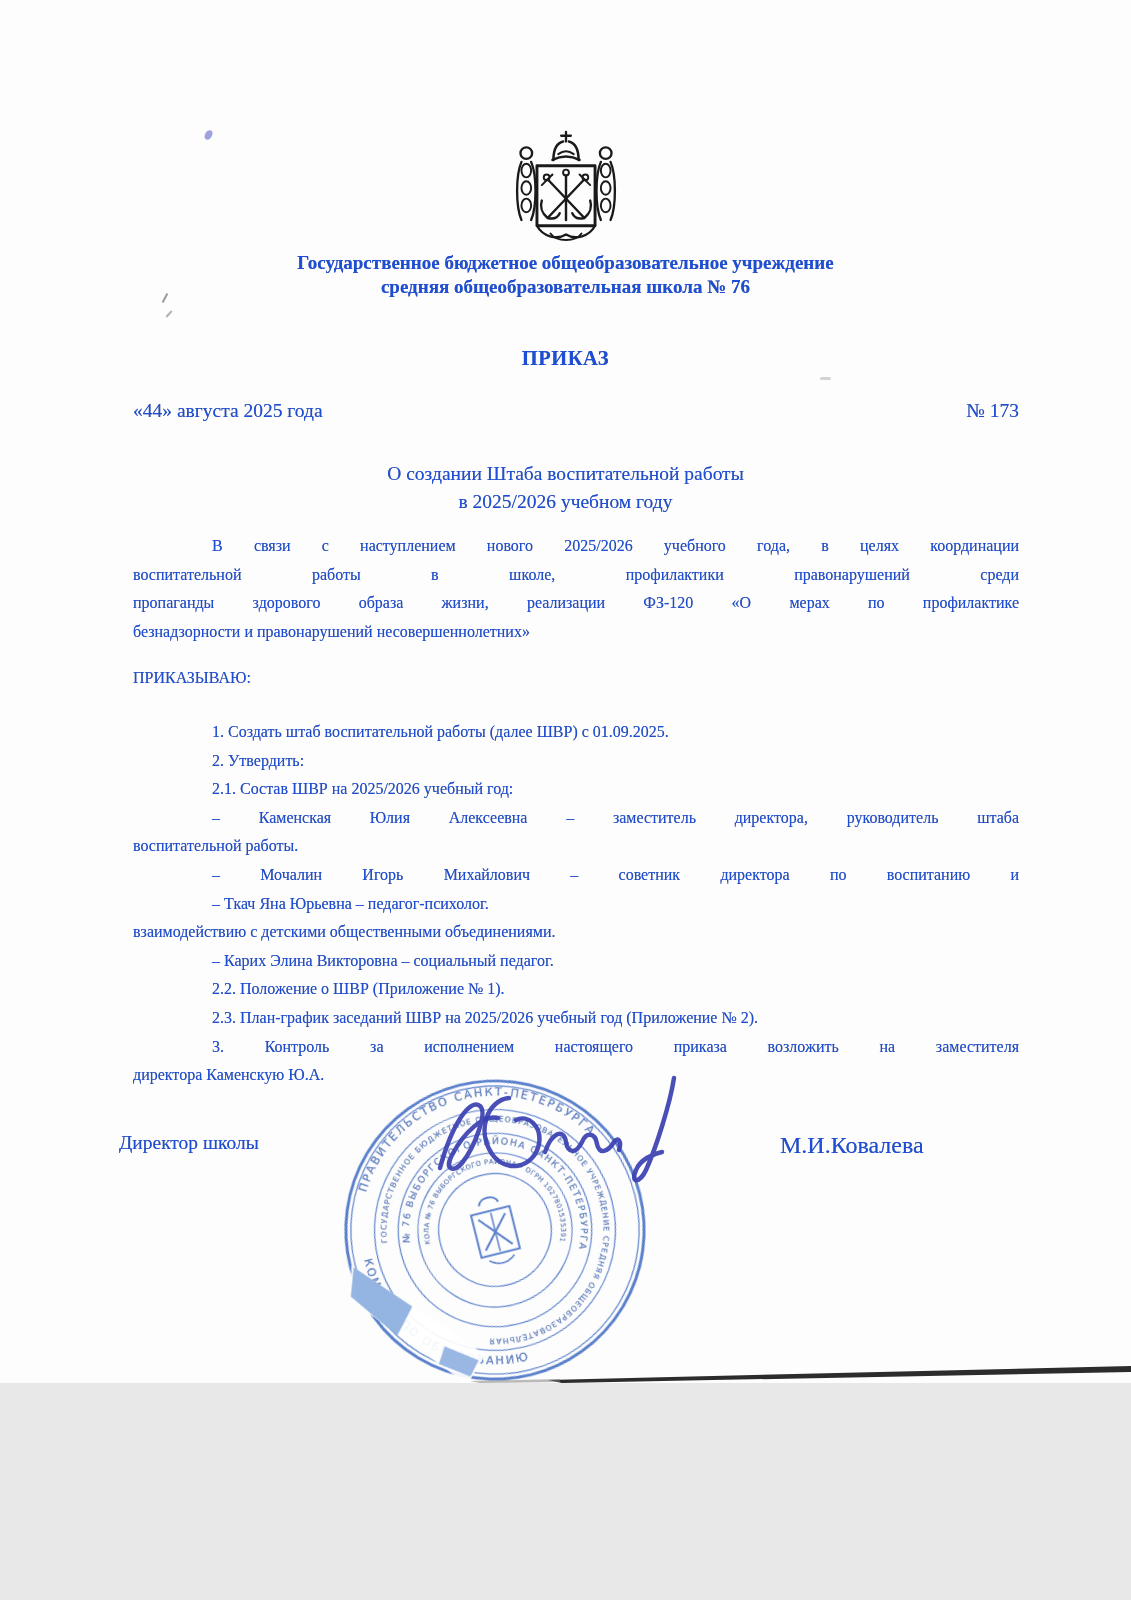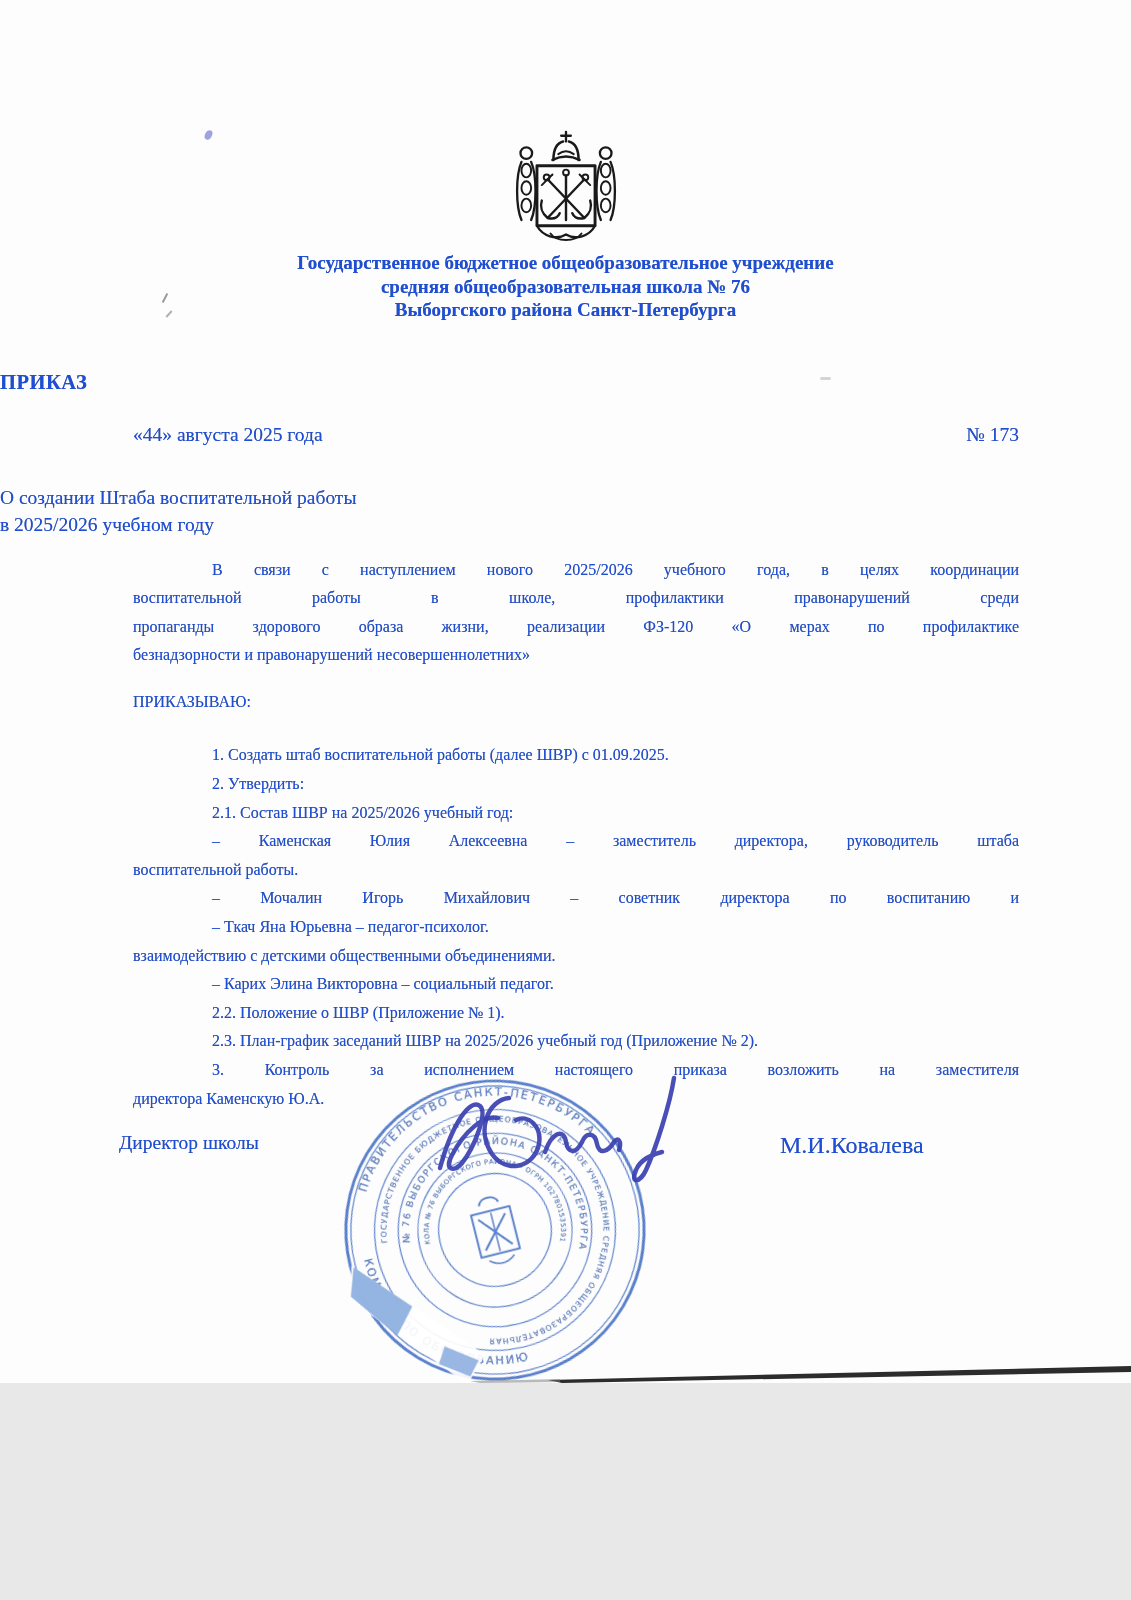--- a/index.html
+++ b/index.html
@@ -11,23 +11,23 @@
     background:#fdfdfd;
     font-family:"Liberation Serif","DejaVu Serif",serif;
     color:#1d4ed8;
     overflow:hidden;
     text-shadow:0 0 .4px rgba(20,20,20,.45);
   }
   
   .emblem{display:block;margin:127px auto 0;}
   .org-block{margin-top:2px;text-align:center;font-weight:bold;font-size:19px;line-height:23.5px;}
   
-  .doc-type{margin-top:47px;font-weight:bold;font-size:20.5px;line-height:26px;letter-spacing:.5px;}
+  .doc-type{margin-top:47px;text-align:center;font-weight:bold;font-size:20.5px;line-height:26px;letter-spacing:.5px;}
   .num-row{display:flex;justify-content:space-between;margin:26px 112px 0 133px;font-size:19.5px;line-height:27px;}
-  .subject{margin-top:36px;font-size:19.5px;line-height:27.5px;}
+  .subject{margin-top:36px;text-align:center;font-size:19.5px;line-height:27.5px;}
   
   .textblock{margin-left:133px;margin-right:112px;font-size:16px;}
   .doc-line{line-height:28.6px;text-align:justify;}
   .jst{text-align-last:justify;}
   .left{text-align-last:left;}
   .ind{text-indent:79px;}
   .preamble{margin-top:17px;}
   .directive{margin-top:18px;}
   .items{margin-top:25px;}
   
@@ -87,21 +87,20 @@
       <circle cx="101" cy="27" r="6" stroke-width="2.4"></circle>
 
       <path d="M30,102 C36,113 50,117 60,111 C70,117 84,113 90,102" stroke-width="2.4"></path>
       <path d="M44,110 C50,119 70,119 76,110" stroke-width="2"></path>
     </g>
   </svg>
 
   <div class="org-block">
     <div>Государственное бюджетное общеобразовательное учреждение</div>
     <div>средняя общеобразовательная школа № 76</div>
-    <div>Выборгского района Санкт-Петербурга</div>
   </div>
 
   <div class="doc-type">ПРИКАЗ</div>
 
   <div class="num-row">
     <span>«44» августа 2025 года</span>
     <span>№ 173</span>
   </div>
 
   <div class="subject">

